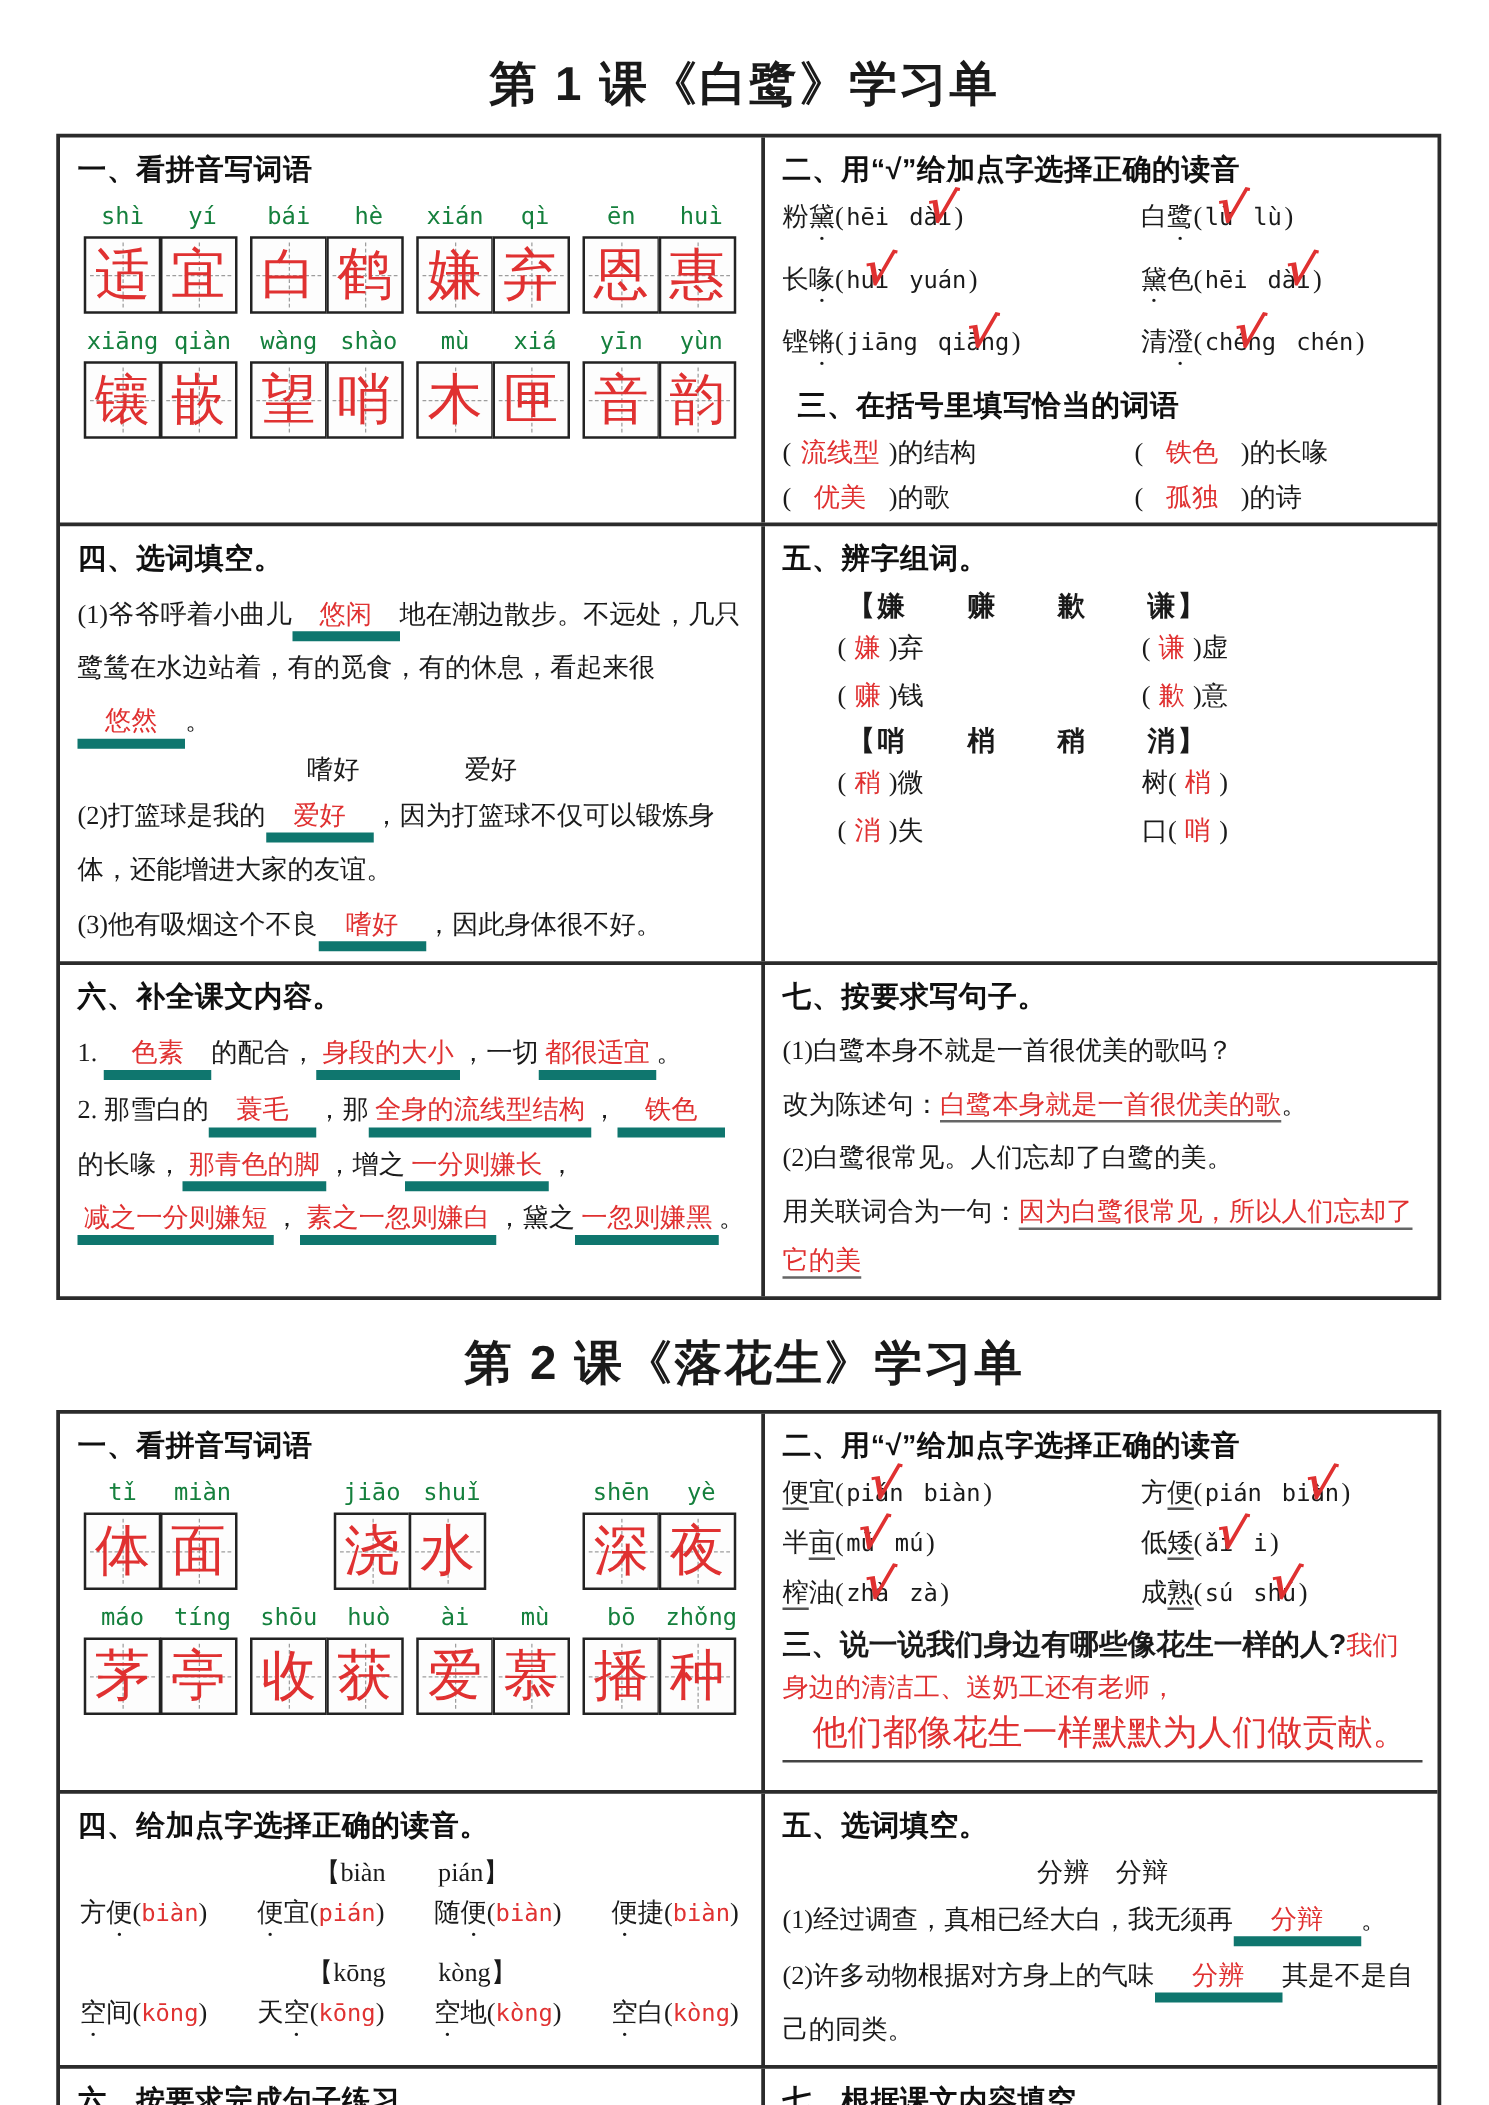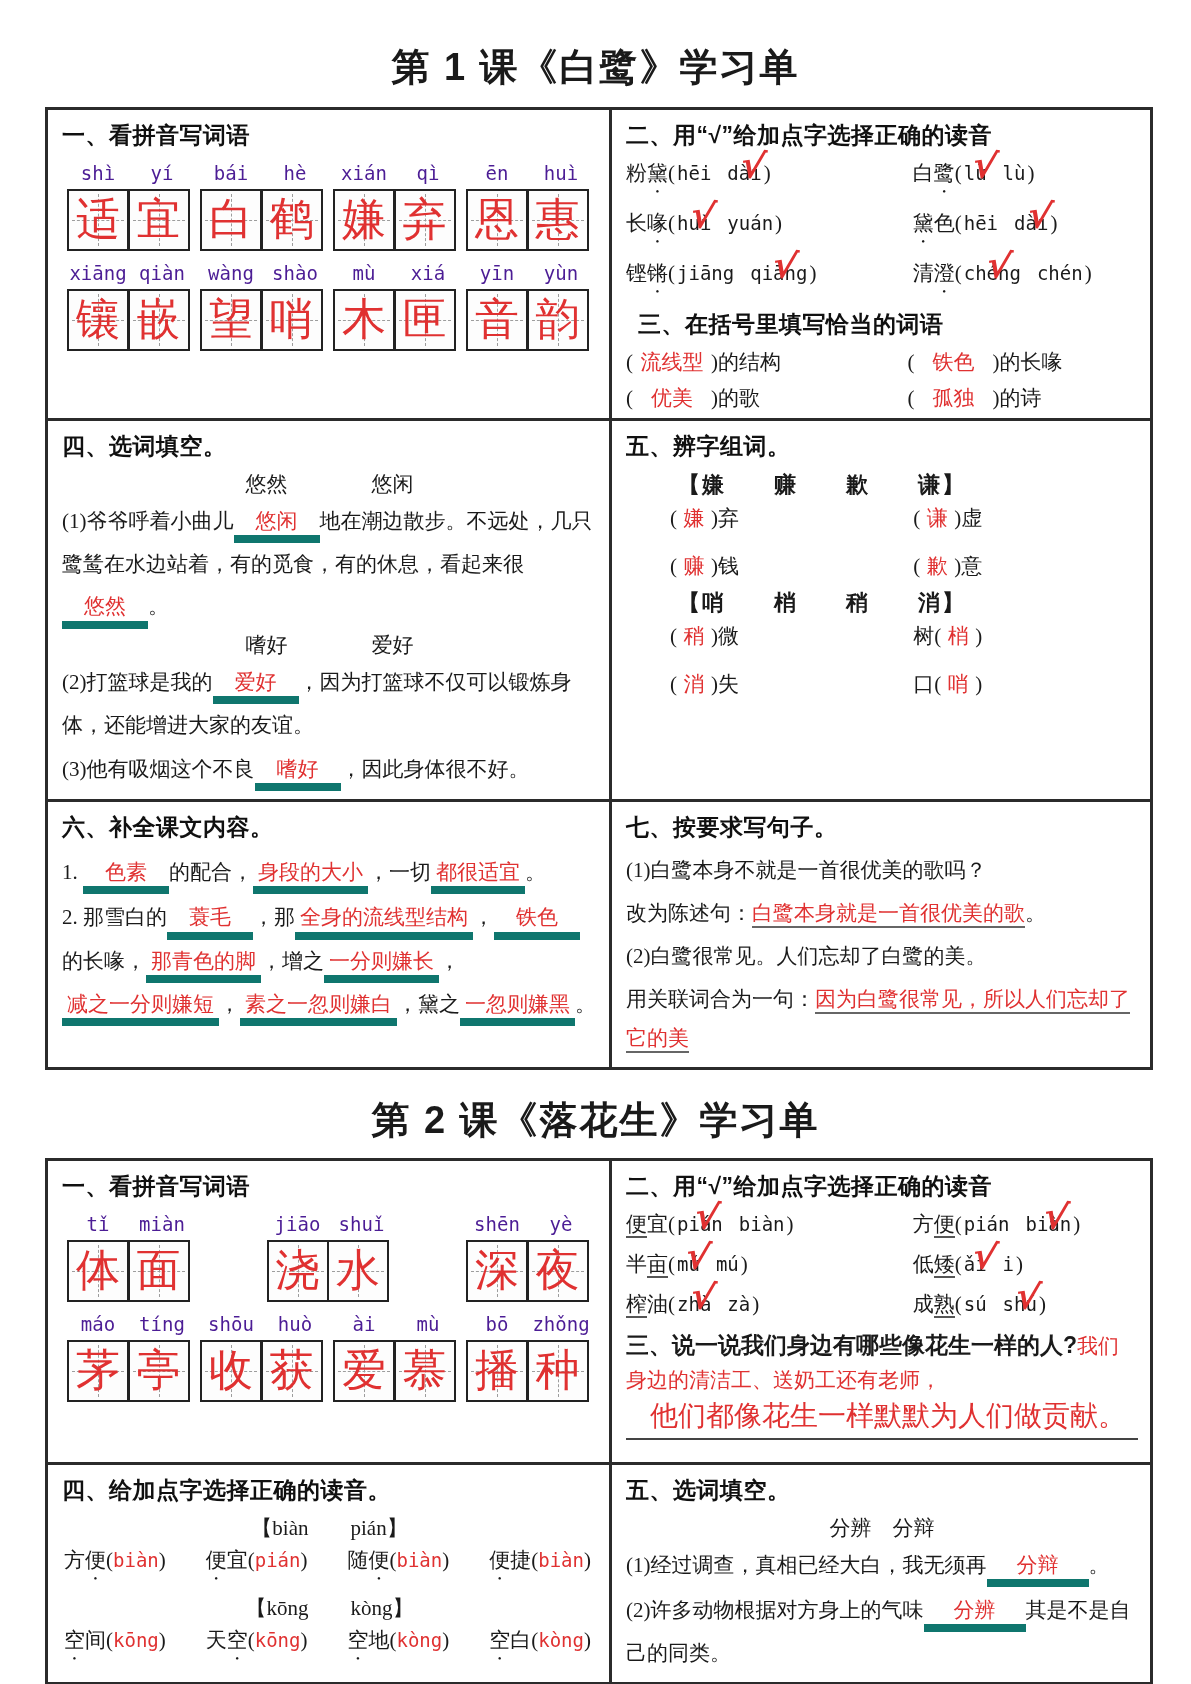--- a/index.html
+++ b/index.html
@@ -17,21 +17,21 @@
   .cell.right{flex:1;min-width:0;}
   h3.sec{font-family:"Liberation Sans","DejaVu Sans",sans-serif;font-size:23px;
        margin:2px 0 8px;font-weight:bold;color:#101010;letter-spacing:0.5px;}
   .hw{color:#e03131;}
   
   .pz-row{display:flex;justify-content:space-between;padding:0 4px;margin-bottom:8px;}
   .pz-group{display:flex;}
   .pz-col{width:64px;text-align:center;}
   .pz-col:nth-child(2) .zi-box{margin-left:-2.5px;}
   .pz-py{display:block;font-family:"DejaVu Sans Mono","Liberation Mono",monospace;
-       font-size:19px;color:#4c1d95;height:30px;line-height:28px;white-space:nowrap;}
+       font-size:19px;color:#15803d;height:30px;line-height:28px;white-space:nowrap;}
   .zi-box{width:62px;height:62px;border:2.5px solid #222;box-sizing:border-box;position:relative;
        display:flex;align-items:center;justify-content:center;background:#fdfdfd;margin:0 auto;}
   .zi-box::before{content:"";position:absolute;left:50%;top:3px;bottom:3px;border-left:1.5px dashed #9d9d9d;}
   .zi-box::after{content:"";position:absolute;top:50%;left:3px;right:3px;border-top:1.5px dashed #9d9d9d;}
   .zi{position:relative;z-index:1;font-size:44px;line-height:1;}
   
   .pyi-grid{display:grid;grid-template-columns:56% 44%;row-gap:12px;font-size:21px;margin-top:4px;}
   .pyi{white-space:nowrap;}
   .pr{font-size:21px;}
   .opt{display:inline-block;position:relative;font-family:"DejaVu Sans Mono","Liberation Mono",monospace;
@@ -49,21 +49,21 @@
   .s3-grid{display:grid;grid-template-columns:55% 45%;row-gap:8px;font-size:21px;margin-top:6px;}
   .s3i{white-space:nowrap;}
   .pans{display:inline-block;min-width:78px;text-align:center;}
   
   .bank{text-align:center;font-size:21px;margin:2px 0;}
   .bankb{font-family:"Liberation Sans","DejaVu Sans",sans-serif;font-weight:bold;font-size:22px;
        margin:6px 0 4px 52px;letter-spacing:2px;}
   .para{font-size:21px;line-height:2.0;margin:0 0 2px;}
   .blank{display:inline-block;min-width:76px;padding:0 5px;border-bottom:8px solid #0f766e;
        text-align:center;line-height:1.3;}
-  .g-grid{display:grid;grid-template-columns:52% 48%;row-gap:20px;font-size:21px;margin:2px 0 8px 44px;}
+  .g-grid{display:grid;grid-template-columns:52% 48%;row-gap:10px;font-size:21px;margin:2px 0 8px 44px;}
   .gans{display:inline-block;min-width:34px;text-align:center;}
   
   .q{font-size:21px;line-height:1.85;margin:0 0 4px;}
   .ansu{border-bottom:2px solid #666;padding-bottom:1px;}
   .uline{border-bottom:2.5px solid #444;padding:0 0 3px 24px;margin-bottom:16px;font-size:28px;}
   .s3wrap{font-size:21px;line-height:1.55;}
   .h-inline{font-family:"Liberation Sans","DejaVu Sans",sans-serif;font-weight:bold;font-size:23px;}
   .s4row{display:flex;justify-content:space-between;font-size:21px;margin:4px 6px 10px 2px;}
   .s4i{white-space:nowrap;}
   .opt-ans{font-family:"DejaVu Sans Mono","Liberation Mono",monospace;font-size:19px;}
@@ -211,21 +211,20 @@
         <div class="s3i"><span class="pr">(</span><span class="pans hw">铁色</span><span class="pr">)</span><span>的长喙</span></div>
         <div class="s3i"><span class="pr">(</span><span class="pans hw">优美</span><span class="pr">)</span><span>的歌</span></div>
         <div class="s3i"><span class="pr">(</span><span class="pans hw">孤独</span><span class="pr">)</span><span>的诗</span></div>
       </div>
     </div>
   </div>
 
   <div class="trow" style="min-height:256px;">
     <div class="cell left">
       <h3 class="sec">四、选词填空。</h3>
-      <div class="bank">悠然　　　　悠闲</div>
       <p class="para"><span>(1)爷爷呼着小曲儿</span><span class="blank hw">悠闲</span><span>地在潮边散步。不远处，几只鹭鸶在水边站着，有的觅食，有的休息，看起来很</span><span class="blank hw">悠然</span><span>。</span></p>
       <div class="bank">嗜好　　　　爱好</div>
       <p class="para"><span>(2)打篮球是我的</span><span class="blank hw">爱好</span><span>，因为打篮球不仅可以锻炼身体，还能增进大家的友谊。</span></p>
       <p class="para"><span>(3)他有吸烟这个不良</span><span class="blank hw">嗜好</span><span>，因此身体很不好。</span></p>
     </div>
     <div class="cell right">
       <h3 class="sec">五、辨字组词。</h3>
       <div class="bankb">【嫌　　赚　　歉　　谦】</div>
       <div class="g-grid">
         <div><span class="pr">(</span><span class="gans hw">嫌</span><span class="pr">)</span><span>弃</span></div>

